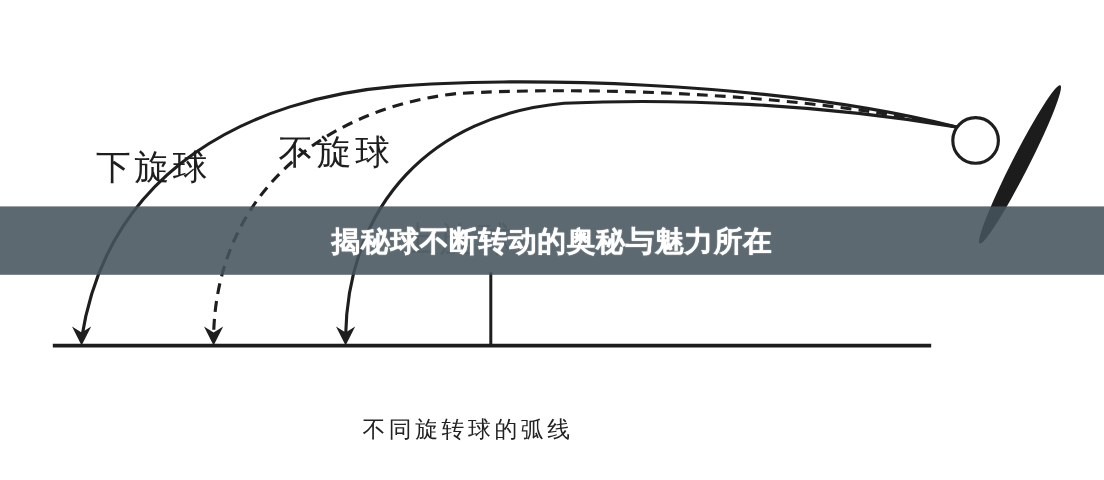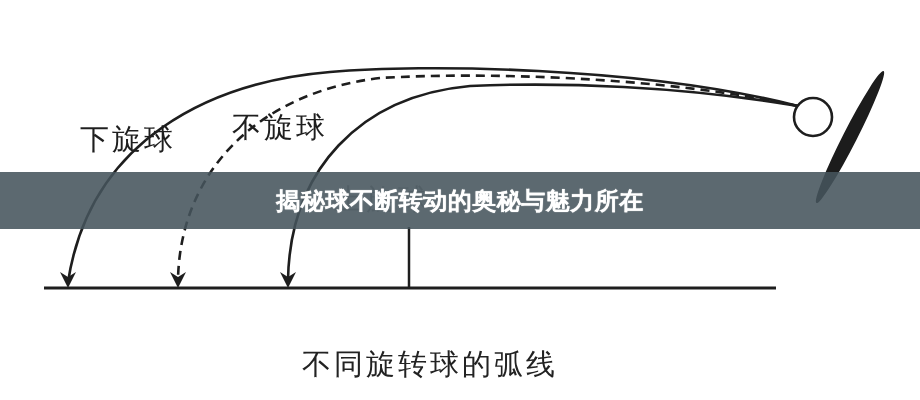--- a/index.html
+++ b/index.html
@@ -10,21 +10,21 @@
     }
     #diagram { position: absolute; left: 0; top: 0; width: 920px; height: 400px; }
     .label {
       position: absolute; color: #1e1e1e; font-size: 29px; letter-spacing: 3px;
       white-space: nowrap; font-family: "DejaVu Sans", sans-serif;
     }
     #label-backspin { left: 80px; top: 120px; }
     #label-nospin { left: 232px; top: 108px; }
     #label-topspin { left: 334px; top: 180px; opacity: 0.35; }
     #caption {
-      position: absolute; left: 302px; top: 345px; font-size: 29px; letter-spacing: 3px;
+      position: absolute; left: 302px; top: 345px; font-size: 19px; letter-spacing: 3px;
       color: #222; white-space: nowrap;
     }
     #banner {
       position: absolute; left: 0; top: 172px; width: 920px; height: 57px;
       background: rgba(70, 84, 92, 0.88);
       display: flex; align-items: center; justify-content: center;
     }
     #banner-title {
       color: #ffffff; font-weight: bold; font-size: 24px; letter-spacing: 0.5px;
       font-family: "DejaVu Sans", sans-serif;

